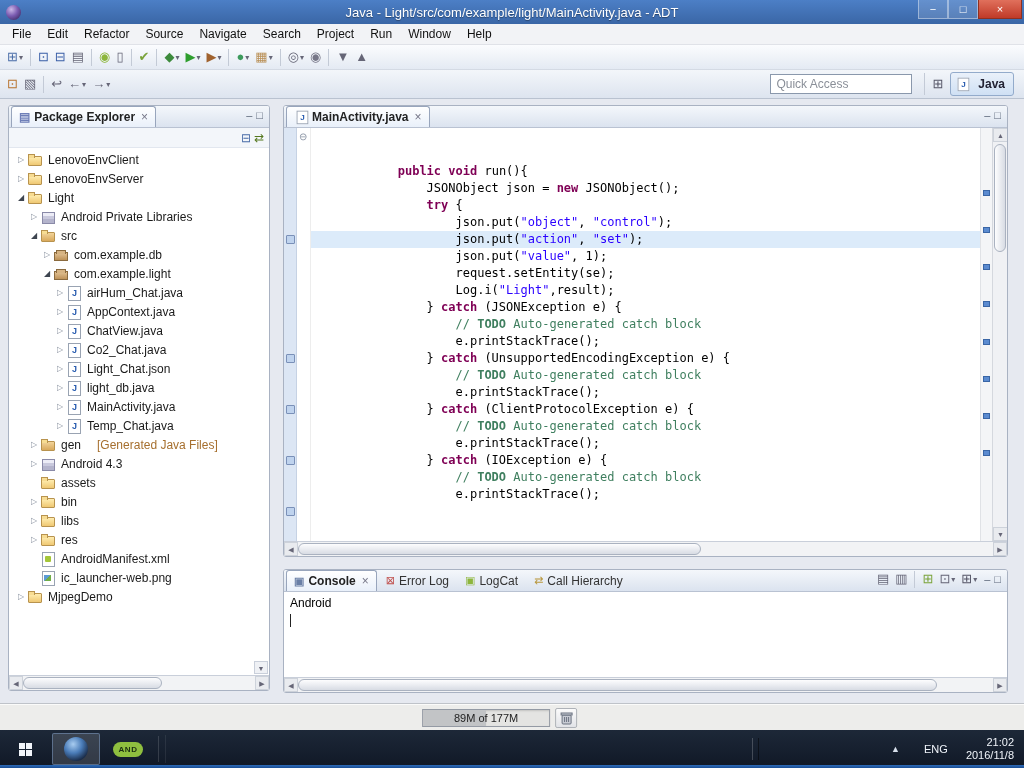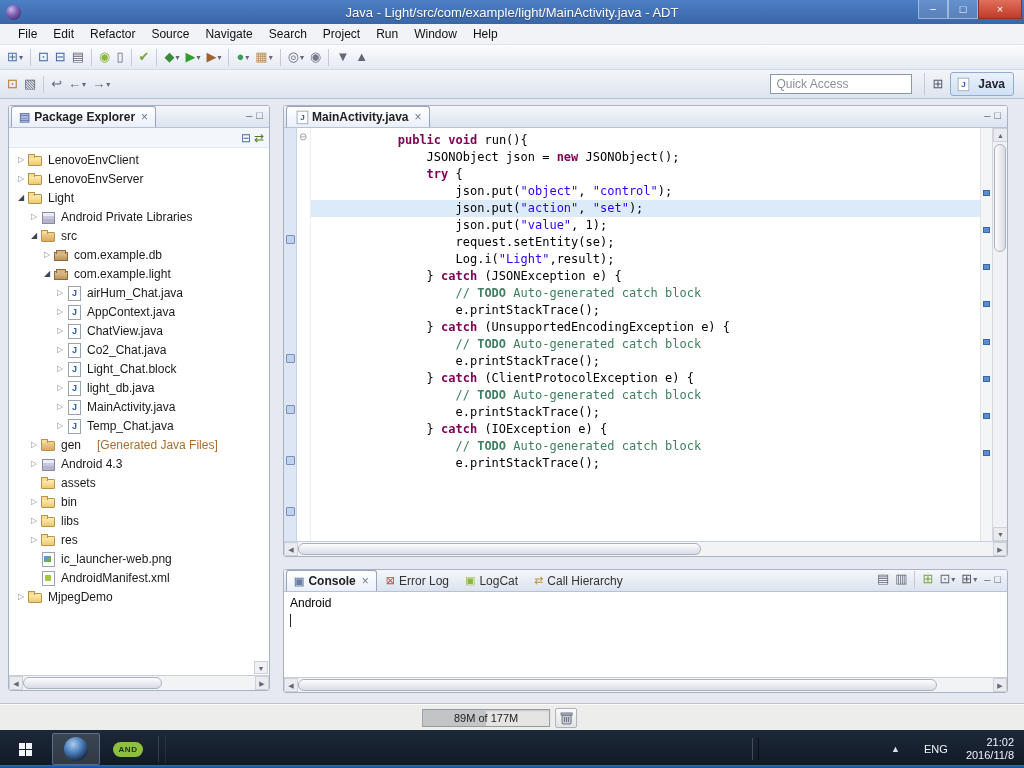--- a/index.html
+++ b/index.html
@@ -14,21 +14,21 @@
            background:radial-gradient(circle at 35% 30%,#CBB8E8,#7A5BB0 45%,#3A2860 90%);}
   .title-text{position:absolute;left:0;right:0;text-align:center;color:#fff;font-size:13px;
               text-shadow:0 1px 1px rgba(0,0,0,.4);pointer-events:none;}
   .win-controls{margin-left:auto;display:flex;height:100%;align-items:flex-start;z-index:2;}
   .win-btn{width:30px;height:19px;margin-top:0;border:1px solid rgba(255,255,255,.4);border-top:none;
            background:rgba(255,255,255,.14);color:#fff;font-size:11px;line-height:18px;text-align:center;}
   .win-btn.close{width:44px;background:linear-gradient(#E0705C,#C03A28);border-color:#903020;margin-right:2px;}
 
   
   .menubar{position:absolute;top:24px;left:0;right:0;height:21px;background:#F2F3F6;
-           border-bottom:1px solid #E0E2E8;display:flex;align-items:center;padding-left:10px;}
+           border-bottom:1px solid #E0E2E8;display:flex;align-items:center;padding-left:4px;}
   .menu-item{padding:0 8px;line-height:20px;color:#111;}
 
   
   .tbrow1{position:absolute;top:45px;left:0;right:0;height:25px;display:flex;align-items:center;padding:0 4px;
           background:linear-gradient(#FBFCFE,#E4EAF3);border-bottom:1px solid #D4DAE4;}
   .tbrow2{position:absolute;top:70px;left:0;right:0;height:29px;display:flex;align-items:center;padding:0 4px;
           background:linear-gradient(#F3F6FA,#DDE4EF);border-bottom:1px solid #B9C2D0;}
   .tb-icons{display:flex;align-items:center;}
   .tb-btn{display:flex;align-items:center;height:20px;padding:0 2px;margin:0 1px;border-radius:2px;}
   .tb-glyph{font-size:13px;line-height:20px;}
@@ -102,21 +102,21 @@
       box-shadow:0 2px 0 #888,0 4px 0 #888,0 6px 0 #888;}
   .tabfi{transform:scale(.9);margin-right:2px;}
   .persp-icon{transform:scale(.9);}
 
   
   .editor-body{flex:1;display:flex;overflow:hidden;}
   .markerbar{width:13px;flex:0 0 13px;background:#DCE6F4;border-right:1px solid #C6D2E4;position:relative;}
   .ruler-marker{position:absolute;left:2px;width:9px;height:9px;background:#BFD3EE;border:1px solid #7A90B8;border-radius:1px;}
   .foldbar{width:14px;flex:0 0 14px;background:#FFFFFF;border-right:1px solid #EDEDED;position:relative;}
   .fold{position:absolute;top:3px;left:2px;font-size:10px;color:#8A94A4;}
-  .codewrap{flex:1;overflow:hidden;position:relative;padding-top:4px;}
+  .codewrap{flex:1;overflow:hidden;position:relative;padding-top:19px;margin-top:16px;}
   .code-line{height:17px;white-space:pre;font:12px/17px "DejaVu Sans Mono",monospace;color:#000;}
   .code-line.current{background:#DCEBFA;}
   .tok-kw{color:#7F0055;font-weight:bold;}
   .tok-str{color:#2A00FF;}
   .tok-com{color:#3F7F5F;}
   .tok-todo{font-weight:bold;}
   .ovr{width:12px;flex:0 0 12px;background:#F4F5F7;border-left:1px solid #E0E2E6;position:relative;}
   .ovr-mark{position:absolute;left:2px;width:7px;height:6px;background:#5B8BD0;border:1px solid #3A66A6;}
   .vscroll{width:15px;flex:0 0 15px;background:#F0F1F4;border-left:1px solid #D5D8DE;display:flex;flex-direction:column;}
   .vtrack{flex:1;position:relative;}
@@ -366,21 +366,21 @@
               <span class="tw-label">ChatView.java</span>
             </div>
             <div class="tree-row" style="padding-left: 45px;">
               <span class="tw-arrow">▷</span>
               <span class="fi fi-java"></span>
               <span class="tw-label">Co2_Chat.java</span>
             </div>
             <div class="tree-row" style="padding-left: 45px;">
               <span class="tw-arrow">▷</span>
               <span class="fi fi-java"></span>
-              <span class="tw-label">Light_Chat.block</span>
+              <span class="tw-label">Light_Chat.json</span>
             </div>
             <div class="tree-row" style="padding-left: 45px;">
               <span class="tw-arrow">▷</span>
               <span class="fi fi-java"></span>
               <span class="tw-label">light_db.java</span>
             </div>
             <div class="tree-row" style="padding-left: 45px;">
               <span class="tw-arrow">▷</span>
               <span class="fi fi-java"></span>
               <span class="tw-label">MainActivity.java</span>
@@ -416,27 +416,27 @@
               <span class="fi fi-folder"></span>
               <span class="tw-label">libs</span>
             </div>
             <div class="tree-row" style="padding-left: 19px;">
               <span class="tw-arrow">▷</span>
               <span class="fi fi-folder"></span>
               <span class="tw-label">res</span>
             </div>
             <div class="tree-row" style="padding-left: 19px;">
               <span class="tw-arrow"></span>
+              <span class="fi fi-xml"></span>
+              <span class="tw-label">AndroidManifest.xml</span>
+            </div>
+            <div class="tree-row" style="padding-left: 19px;">
+              <span class="tw-arrow"></span>
               <span class="fi fi-image"></span>
               <span class="tw-label">ic_launcher-web.png</span>
-            </div>
-            <div class="tree-row" style="padding-left: 19px;">
-              <span class="tw-arrow"></span>
-              <span class="fi fi-xml"></span>
-              <span class="tw-label">AndroidManifest.xml</span>
             </div>
             <div class="tree-row" style="padding-left: 6px;">
               <span class="tw-arrow">▷</span>
               <span class="fi fi-project"></span>
               <span class="tw-label">MjpegDemo</span>
             </div>
           </div>
         <span class="pkg-vdown">▼</span>
       </div>
       <div class="hscroll">

